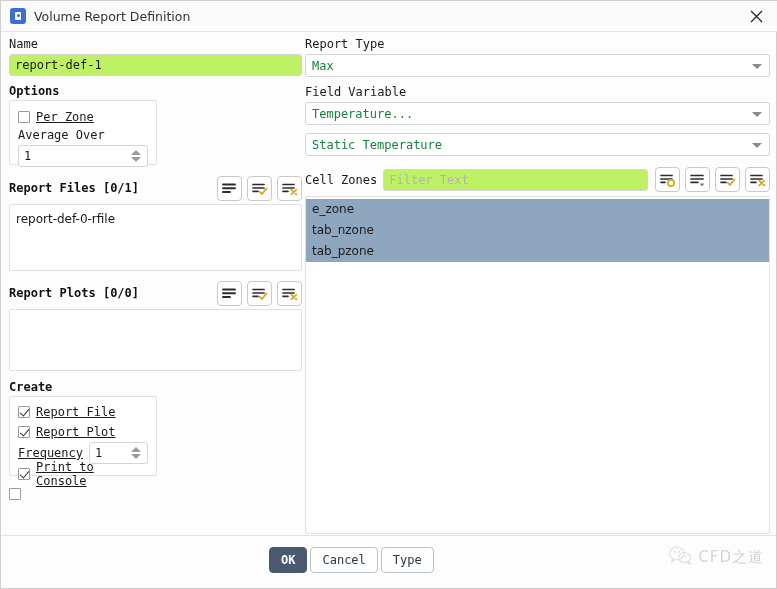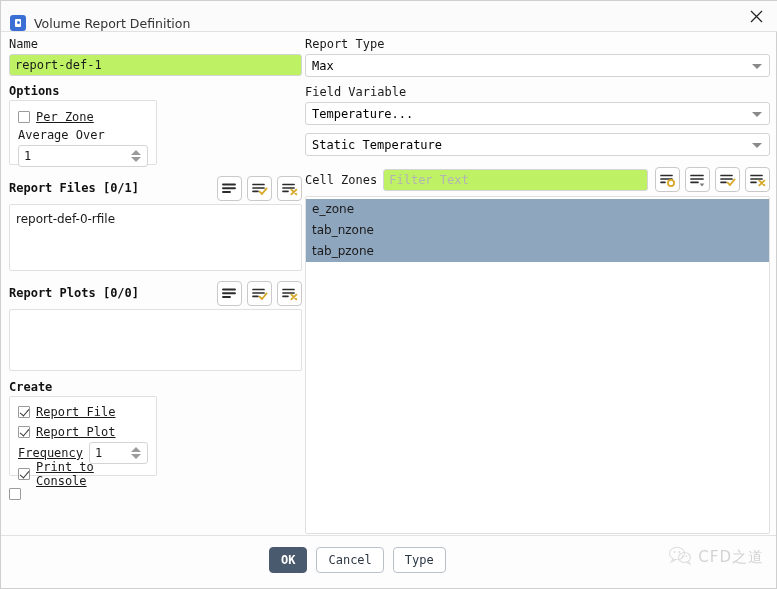--- a/index.html
+++ b/index.html
@@ -18,21 +18,21 @@
     position: relative;
     background: #fdfdfd;
     border: 1px solid #cfcfcf;
   }
 
   
   .titlebar {
     position: absolute; left:0; top:0; width:777px; height:31px;
     background: #fbfbfb;
     border-bottom: 1px solid #e2e2e2;
-    display:flex; align-items:flex-end;
+    display:flex; align-items:center;
   }
   .app-icon {
     width:16px; height:16px; margin-left:9px; margin-right:8px;
     background:#3b6fd4; border-radius:3px;
     position:relative; flex:none;
   }
   .app-icon::after{
     content:""; position:absolute; left:5px; top:4px;
     width:6px; height:8px; background:#ffffff; border-radius:1px;
   }
@@ -130,34 +130,34 @@
     background:#fff; display:flex; align-items:center; justify-content:center;
     cursor:pointer;
   }
   .iconbtn svg{ display:block; }
 
   
   .ddl{
     position:relative; height:23px; width:100%;
     border:1px solid #d4d4d4; border-radius:3px; background:#fff;
     display:flex; align-items:center; padding:0 24px 0 6px;
-    font-size:12px; color:#000000; cursor:pointer;
+    font-size:12px; color:#15803d; cursor:pointer;
   }
   .ddl .arrow{
     position:absolute; right:7px; top:50%; margin-top:-2px;
     width:0;height:0;border-left:5px solid transparent;border-right:5px solid transparent;
     border-top:5px solid #8a8a8a;
   }
 
   
   .footer-sep{
     position:absolute; left:0; right:0; top:534px; height:1px; background:#e2e2e2;
   }
   .btnrow{
-    position:absolute; left:268px; top:546px; display:flex; gap:9px;
+    position:absolute; left:268px; top:546px; display:flex; gap:3px;
   }
   .btn{
     height:26px; min-width:36px; padding:0 11px;
     border:1px solid #b9c0c9; border-radius:4px; background:#ffffff;
     font-family:"DejaVu Sans Mono","Liberation Mono",monospace;
     font-size:12px; color:#2c3744; cursor:pointer;
     display:flex; align-items:center; justify-content:center;
   }
   .btn.primary{
     background:#4a5a6e; border-color:#4a5a6e; color:#ffffff; font-weight:bold;

